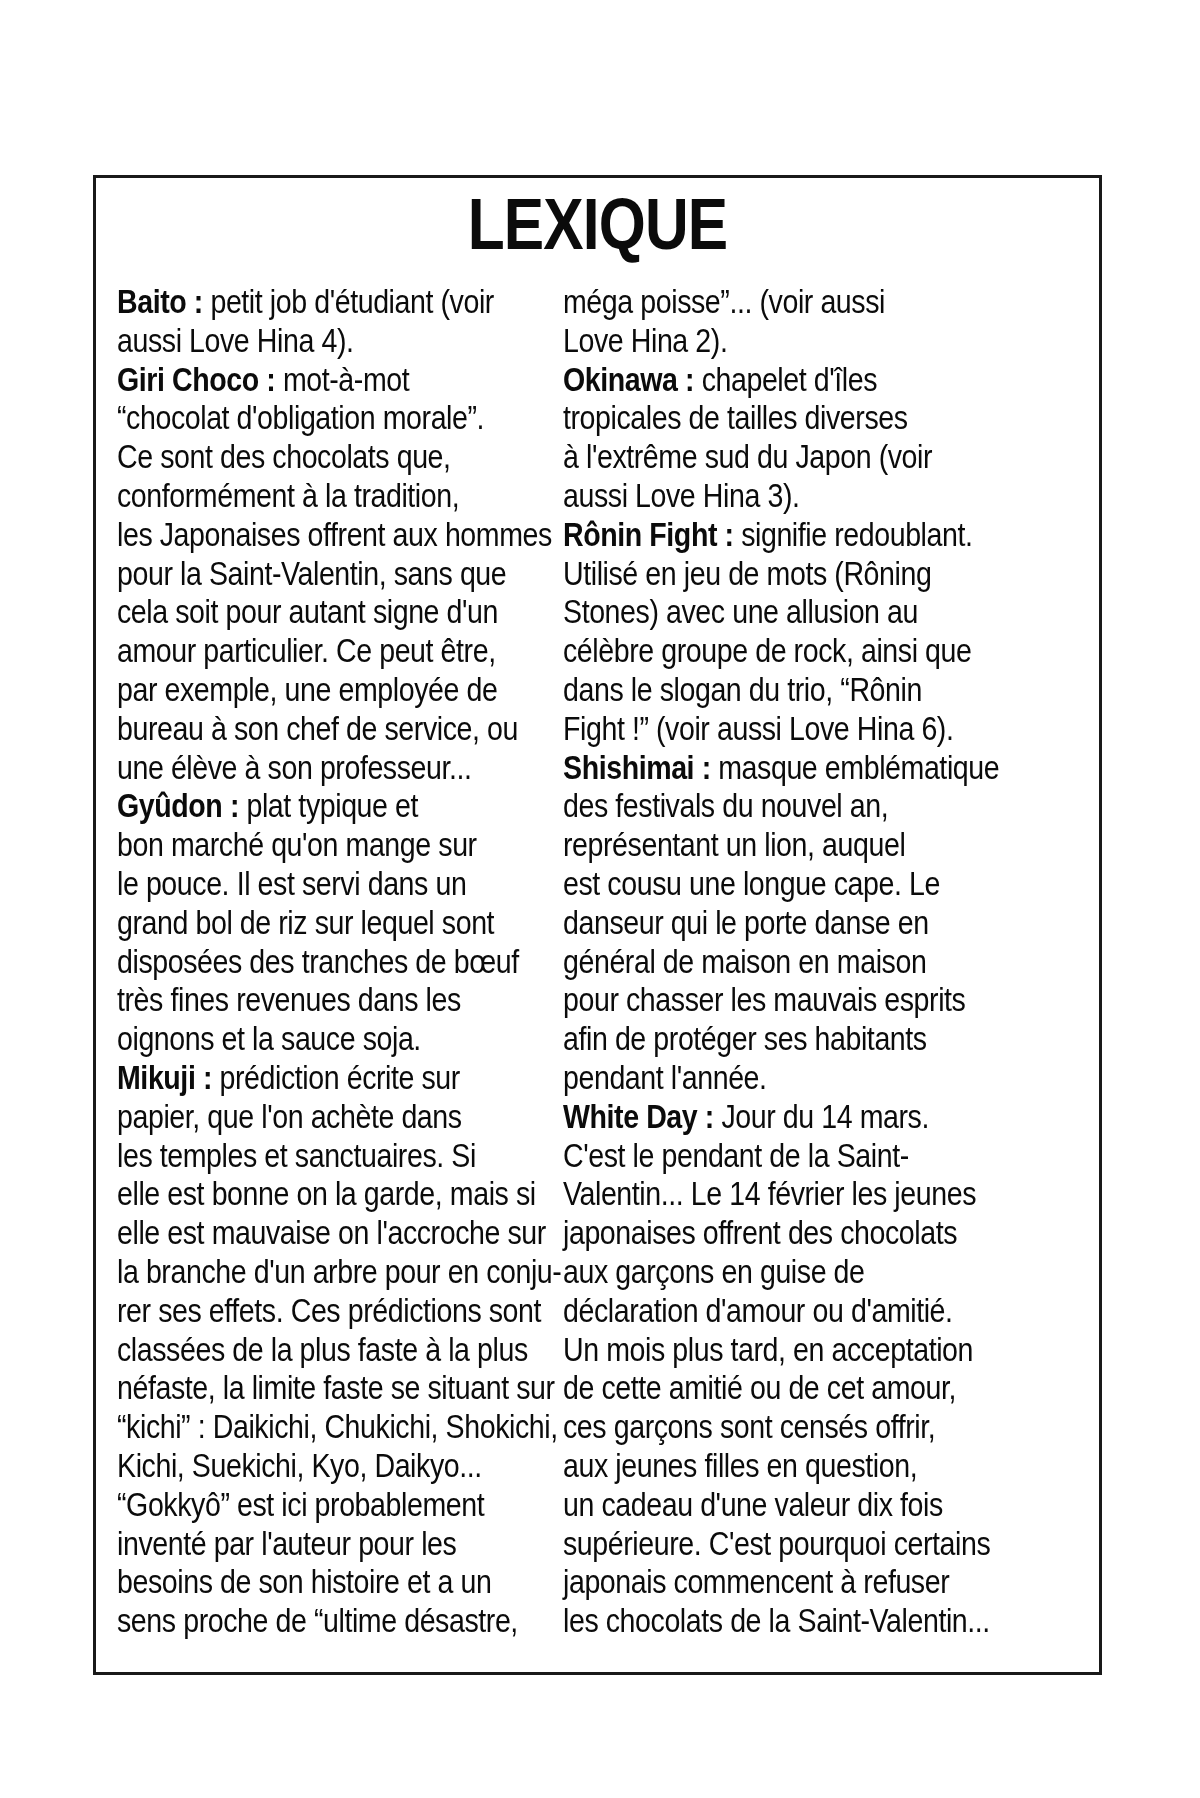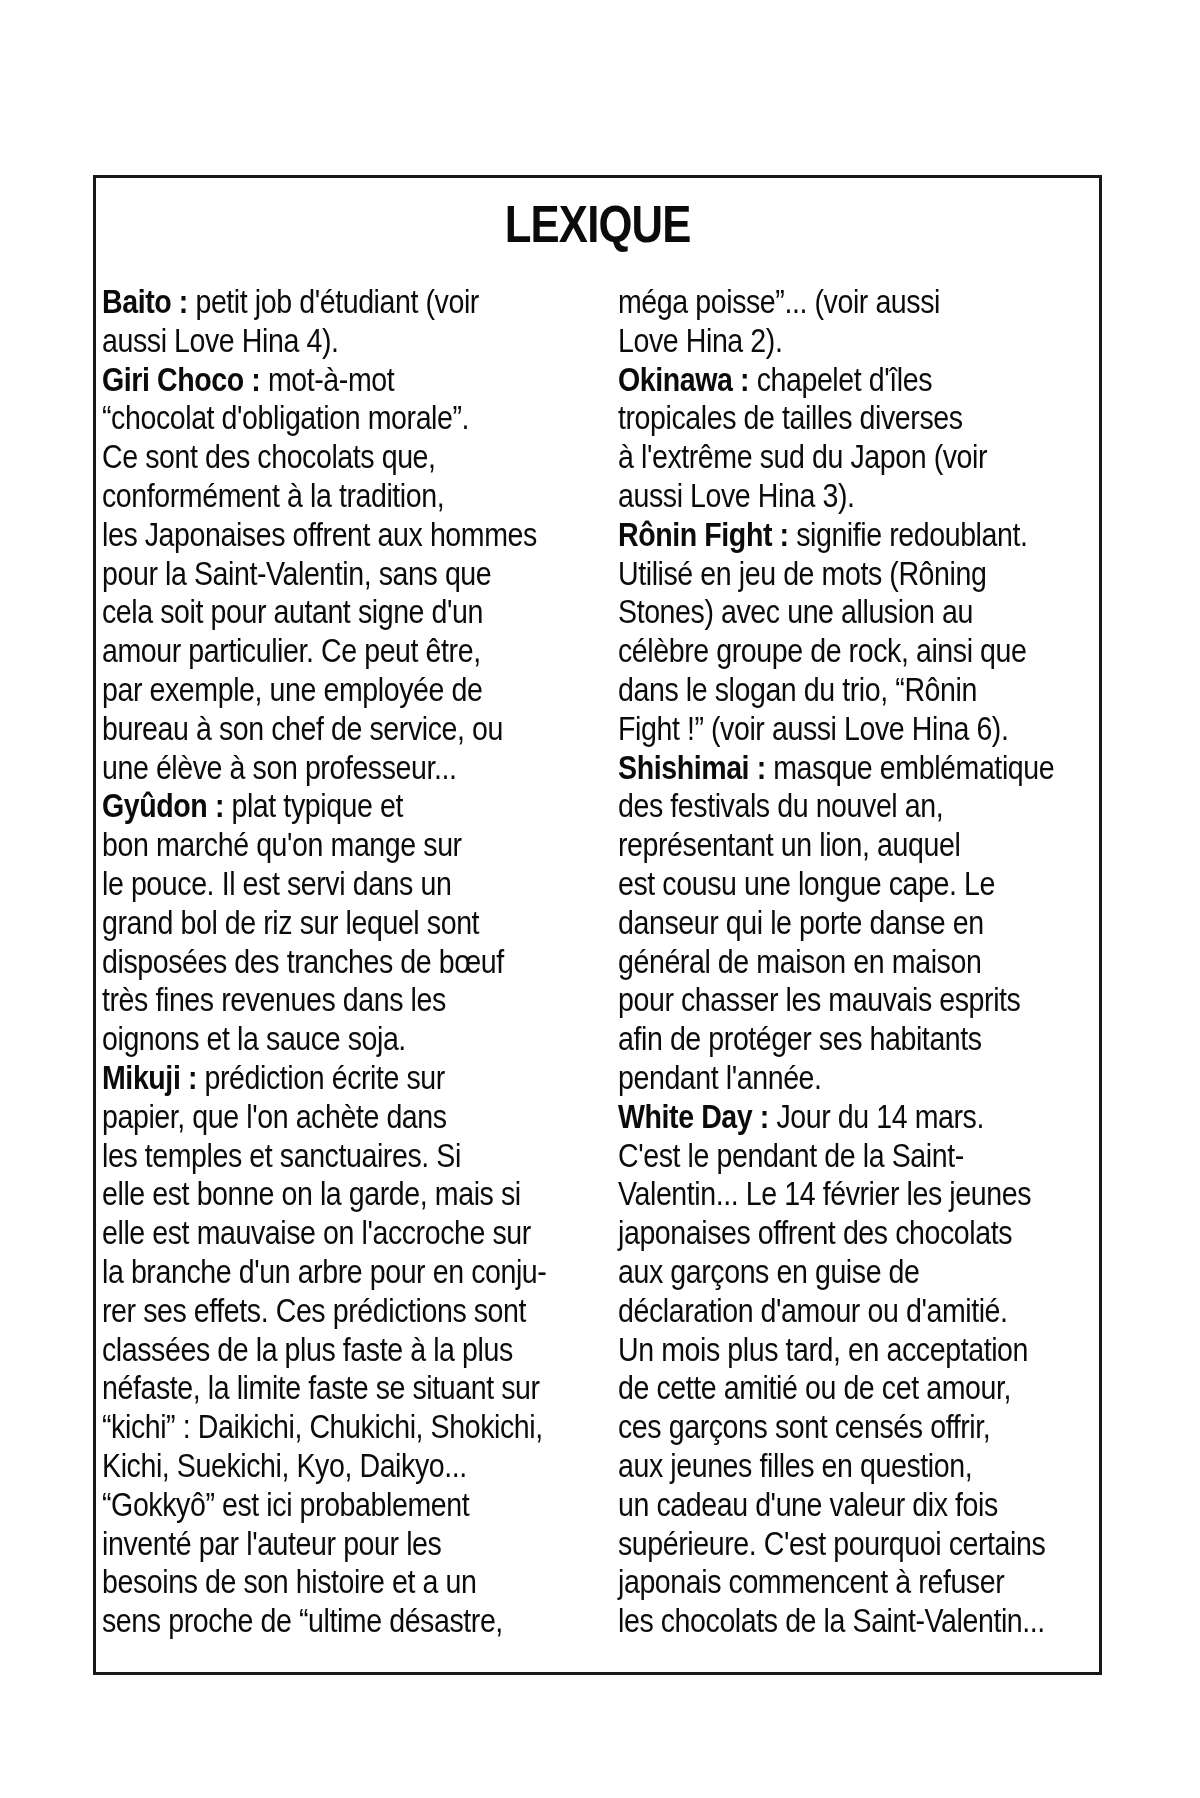--- a/index.html
+++ b/index.html
@@ -22,36 +22,34 @@
     width: 1009px; height: 1500px;
     border: 3px solid #191919;
     box-sizing: border-box;
     background: #ffffff;
   }
   .title {
     margin-top: 16px;
     height: 60px;
     line-height: 60px;
     text-align: center;
-    font-size: 52px;
+    font-size: 72px;
     font-weight: 700;
     letter-spacing: -1px;
     color: #0b0b0b;
   }
   .title > span {
     display: inline-block;
     transform: scaleX(0.84);
     transform-origin: 50% 50%;
   }
   .columns {
     display: flex;
-    gap: 70px;
-    padding: 0 35px;
+    padding: 0 21px;
     margin-top: 28px;
-    justify-content: flex-end;
   }
   .col { width: 446px; flex: 0 0 auto; }
   .line {
     height: 38.8px;
     line-height: 38.8px;
     font-size: 34px;
     letter-spacing: -0.5px;
     white-space: nowrap;
     transform: scaleX(0.84);
     transform-origin: 0 50%;

